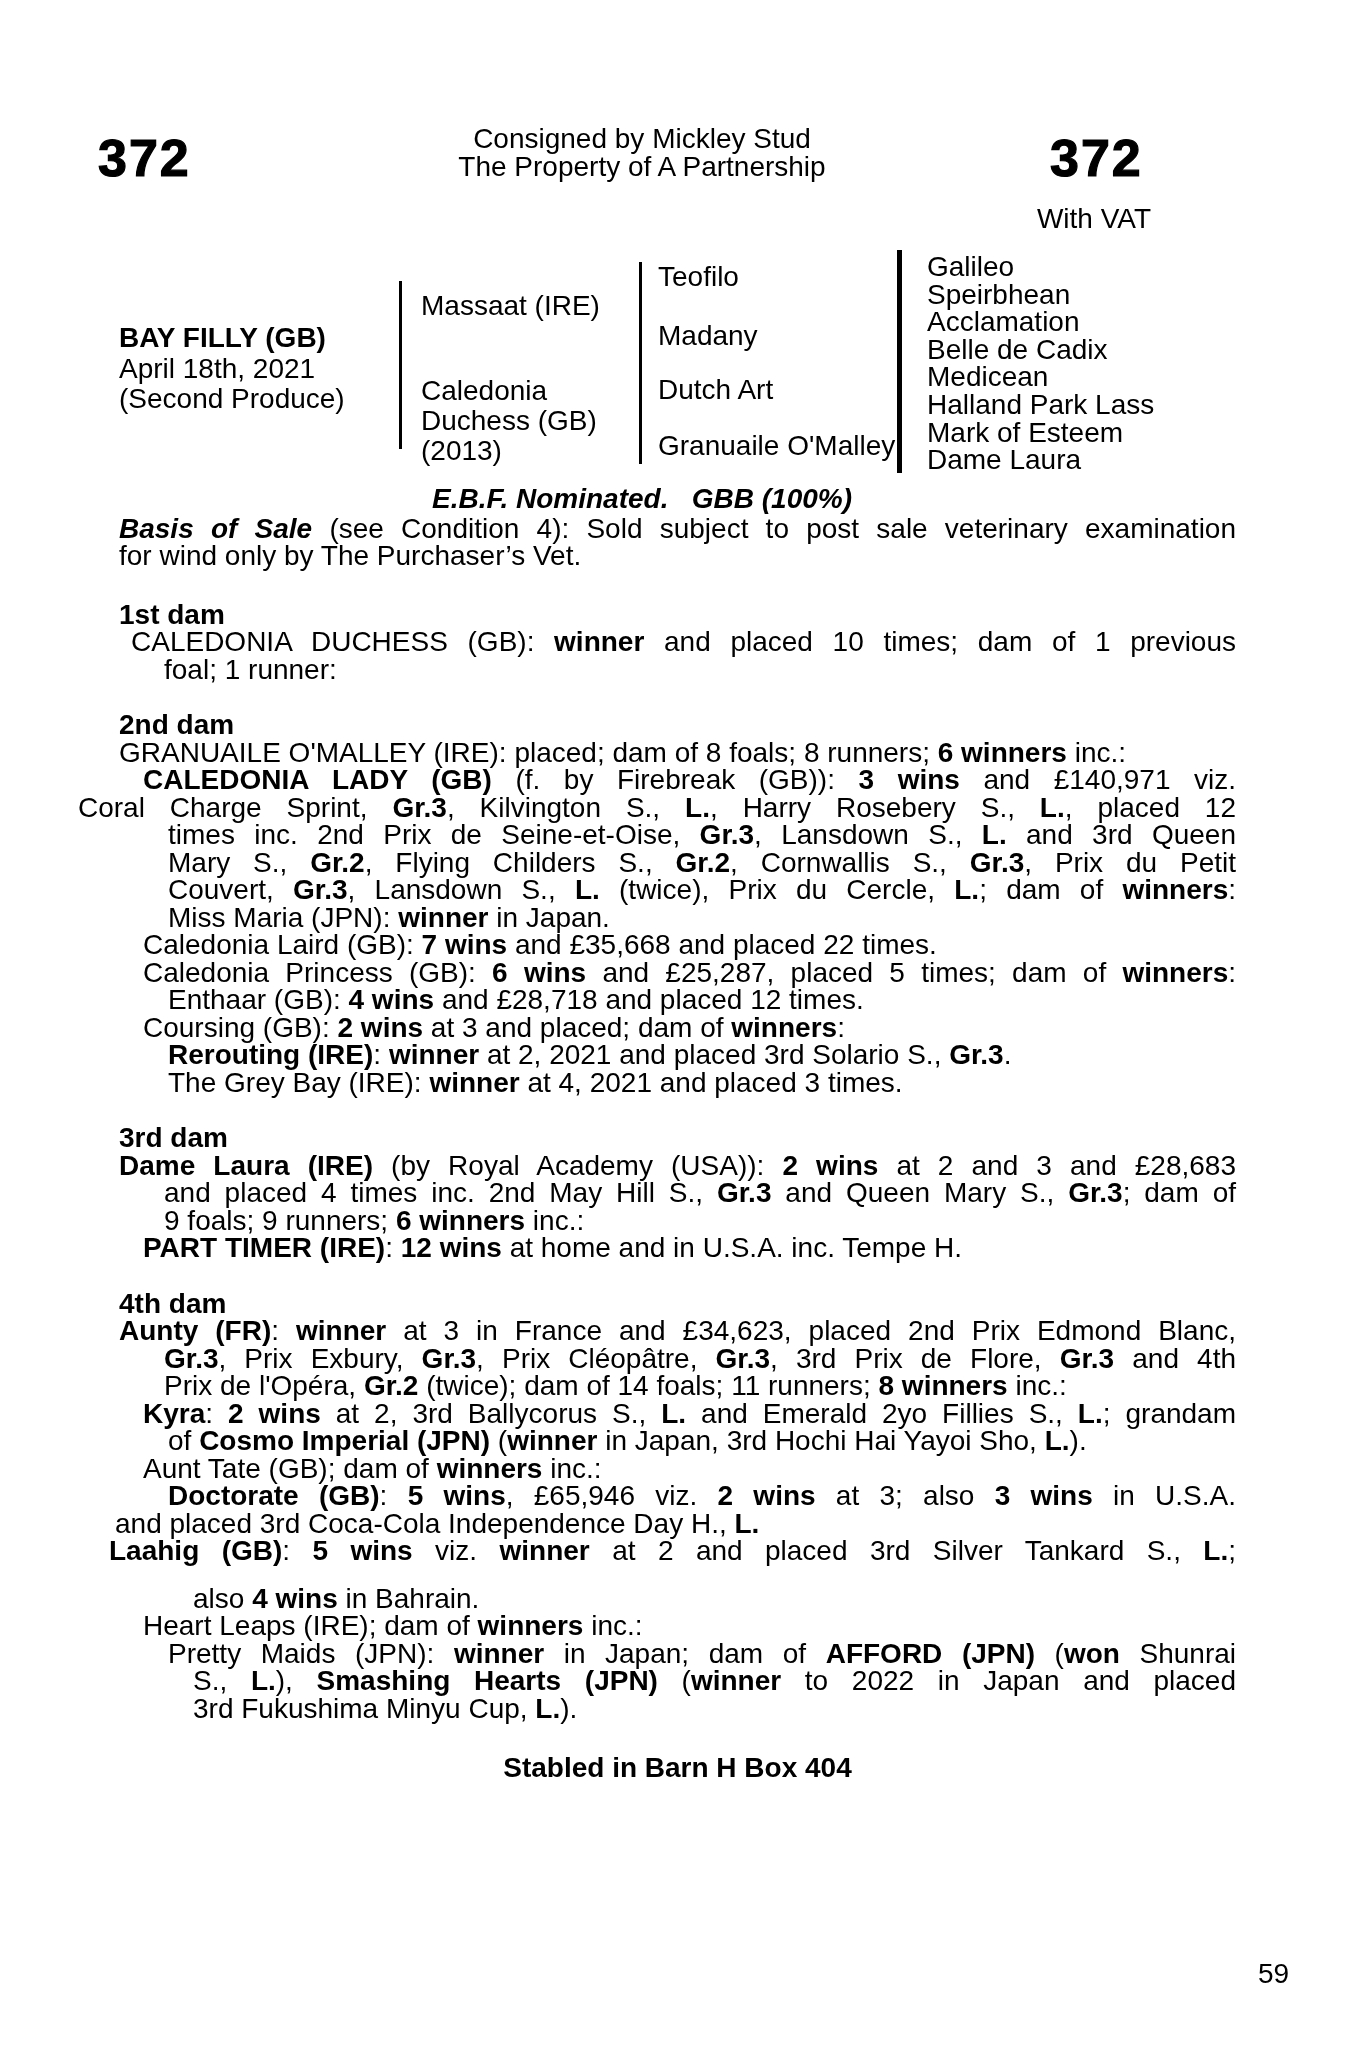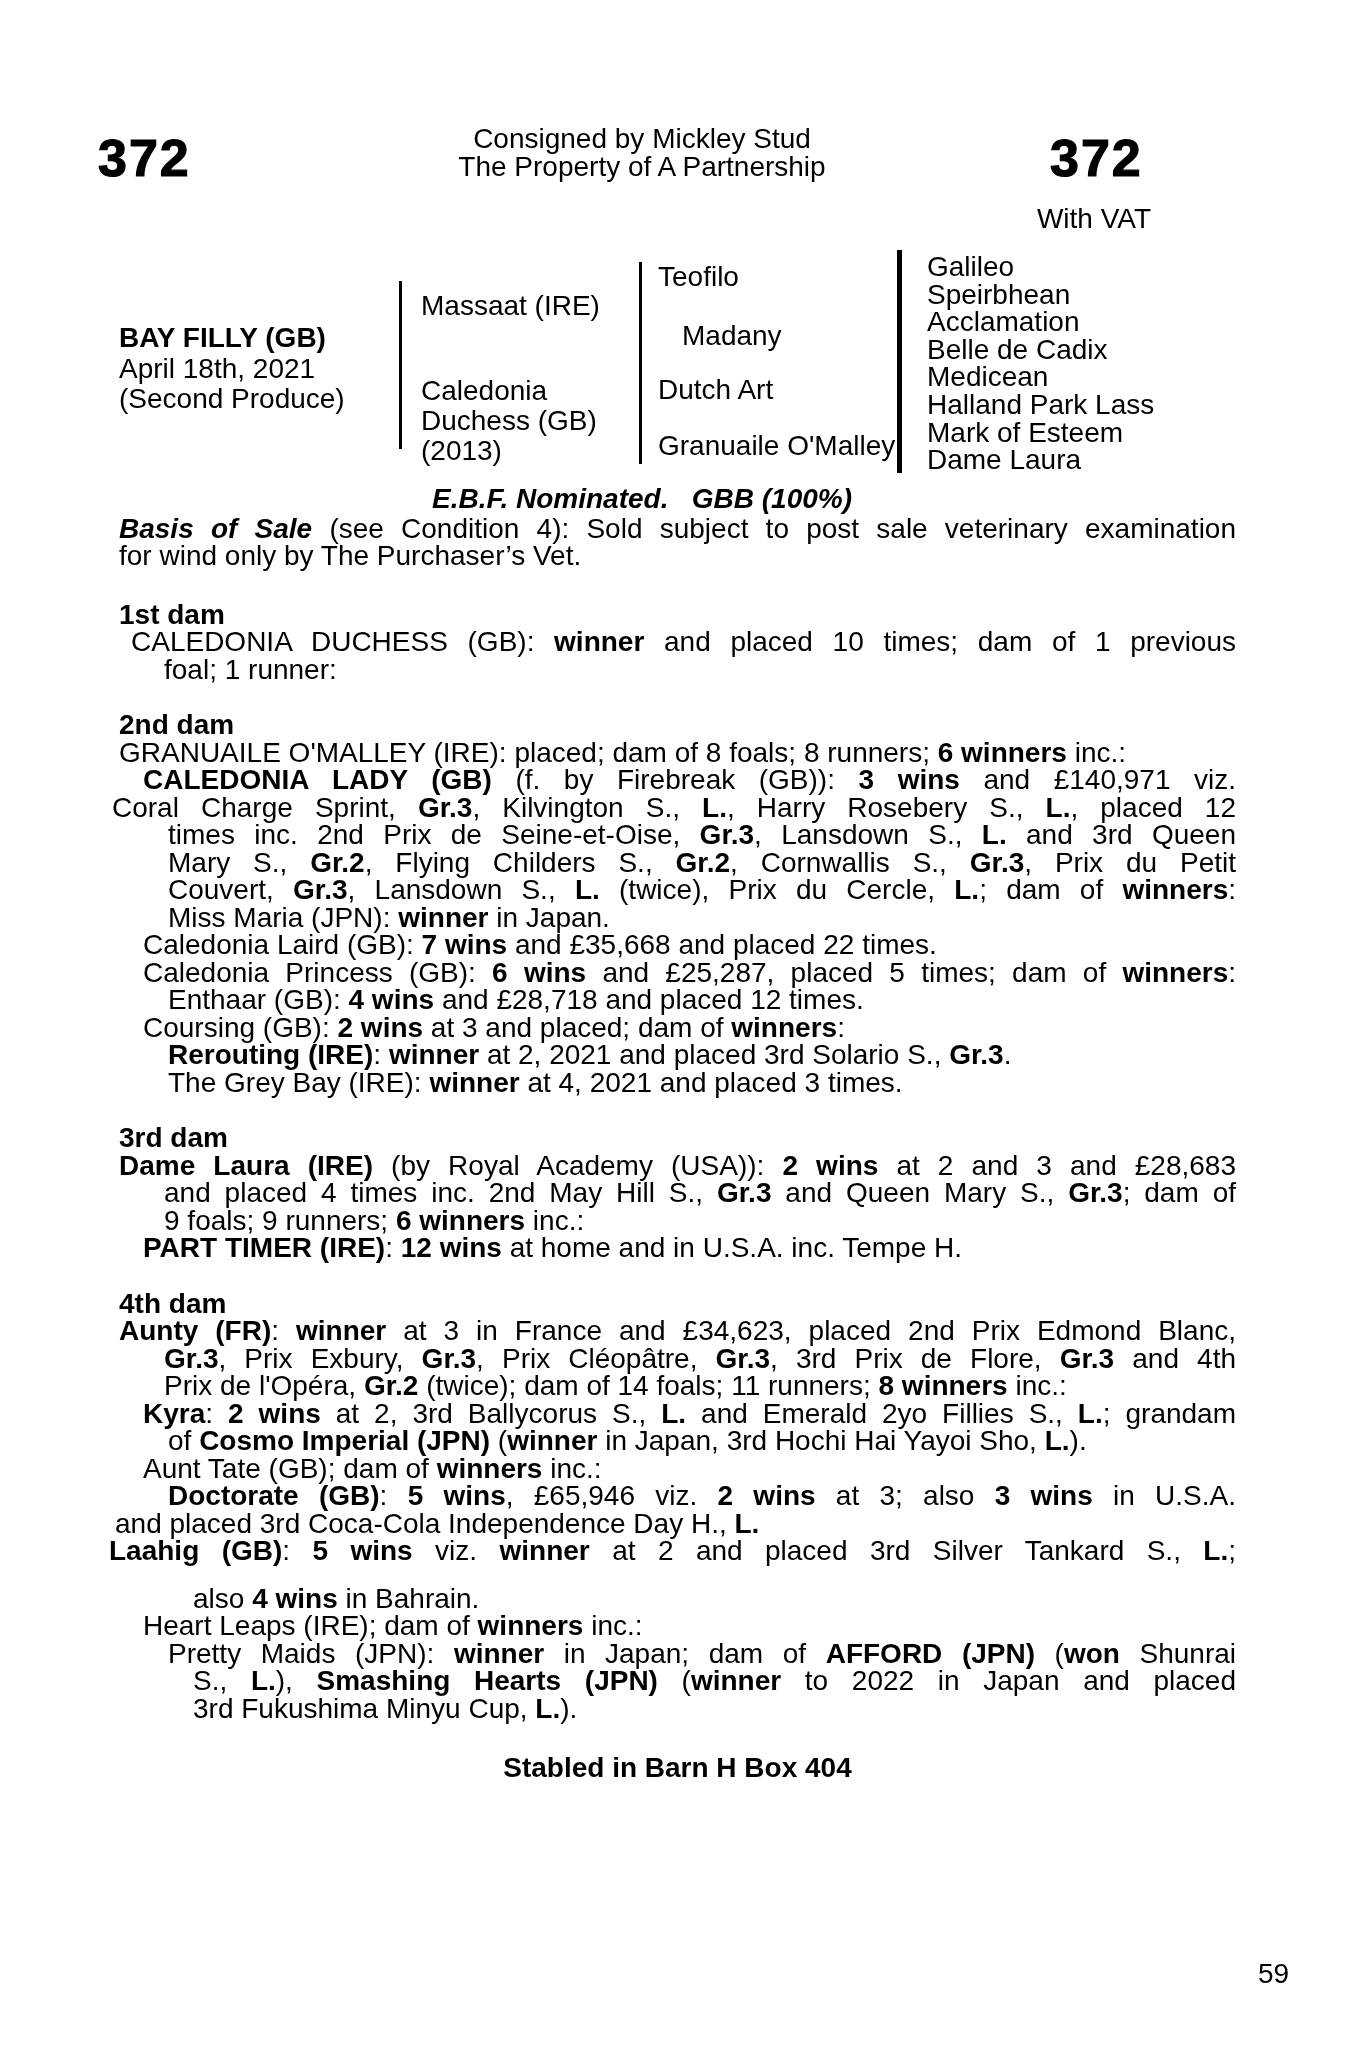--- a/index.html
+++ b/index.html
@@ -63,21 +63,21 @@
     <div class="abs sire">Massaat (IRE)</div>
     <div class="abs dam-col">
       <div>Caledonia</div>
       <div>Duchess (GB)</div>
       <div>(2013)</div>
     </div>
 
     <div class="abs ped-bar" style="left:639px; top:262px; width:3px; height:202px;"></div>
 
     <div class="abs gp" style="top:261px;">Teofilo</div>
-    <div class="abs gp" style="top:320px;margin-left:24px;">Madany</div>
+    <div class="abs gp" style="top:320px;">Madany</div>
     <div class="abs gp" style="top:374px;">Dutch Art</div>
     <div class="abs gp" style="top:430px;">Granuaile O'Malley</div>
 
     <div class="abs ped-bar" style="left:897px; top:250px; width:5px; height:223px;"></div>
 
     <div class="abs ggp-col" id="ggp-col">
         <div>Galileo</div>
         <div>Speirbhean</div>
         <div>Acclamation</div>
         <div>Belle de Cadix</div>
@@ -104,21 +104,21 @@
             <div class="ln" style="padding-left: 164px;"><span>foal; 1 runner:</span></div>
           </div>
         </div>
         <div class="section">
           <div class="dam-heading">2nd dam</div>
           <div>
             <div class="ln" style="padding-left: 119px;"><span>GRANUAILE O'MALLEY (IRE): placed; dam of 8 foals; 8 runners; </span><span class="r-b">6 winners</span><span> inc.:</span></div>
           </div>
           <div>
             <div class="ln jl" style="padding-left: 143px;"><span class="r-b">CALEDONIA LADY (GB)</span><span> (f. by Firebreak (GB)): </span><span class="r-b">3 wins</span><span> and £140,971 viz.</span></div>
-            <div class="ln jl" style="padding-left: 112px;"><span>Coral Charge Sprint, </span><span class="r-b">Gr.3</span><span>, Kilvington S., </span><span class="r-b">L.</span><span>, Harry Rosebery S., </span><span class="r-b">L.</span><span>, placed 12</span></div>
+            <div class="ln jl" style="padding-left: 78px;"><span>Coral Charge Sprint, </span><span class="r-b">Gr.3</span><span>, Kilvington S., </span><span class="r-b">L.</span><span>, Harry Rosebery S., </span><span class="r-b">L.</span><span>, placed 12</span></div>
             <div class="ln jl" style="padding-left: 168px;"><span>times inc. 2nd Prix de Seine-et-Oise, </span><span class="r-b">Gr.3</span><span>, Lansdown S., </span><span class="r-b">L.</span><span> and 3rd Queen</span></div>
             <div class="ln jl" style="padding-left: 168px;"><span>Mary S., </span><span class="r-b">Gr.2</span><span>, Flying Childers S., </span><span class="r-b">Gr.2</span><span>, Cornwallis S., </span><span class="r-b">Gr.3</span><span>, Prix du Petit</span></div>
             <div class="ln jl" style="padding-left: 168px;"><span>Couvert, </span><span class="r-b">Gr.3</span><span>, Lansdown S., </span><span class="r-b">L.</span><span> (twice), Prix du Cercle, </span><span class="r-b">L.</span><span>; dam of </span><span class="r-b">winners</span><span>:</span></div>
           </div>
           <div>
             <div class="ln" style="padding-left: 168px;"><span>Miss Maria (JPN): </span><span class="r-b">winner</span><span> in Japan.</span></div>
           </div>
           <div>
             <div class="ln" style="padding-left: 143px;"><span>Caledonia Laird (GB): </span><span class="r-b">7 wins</span><span> and £35,668 and placed 22 times.</span></div>
           </div>

